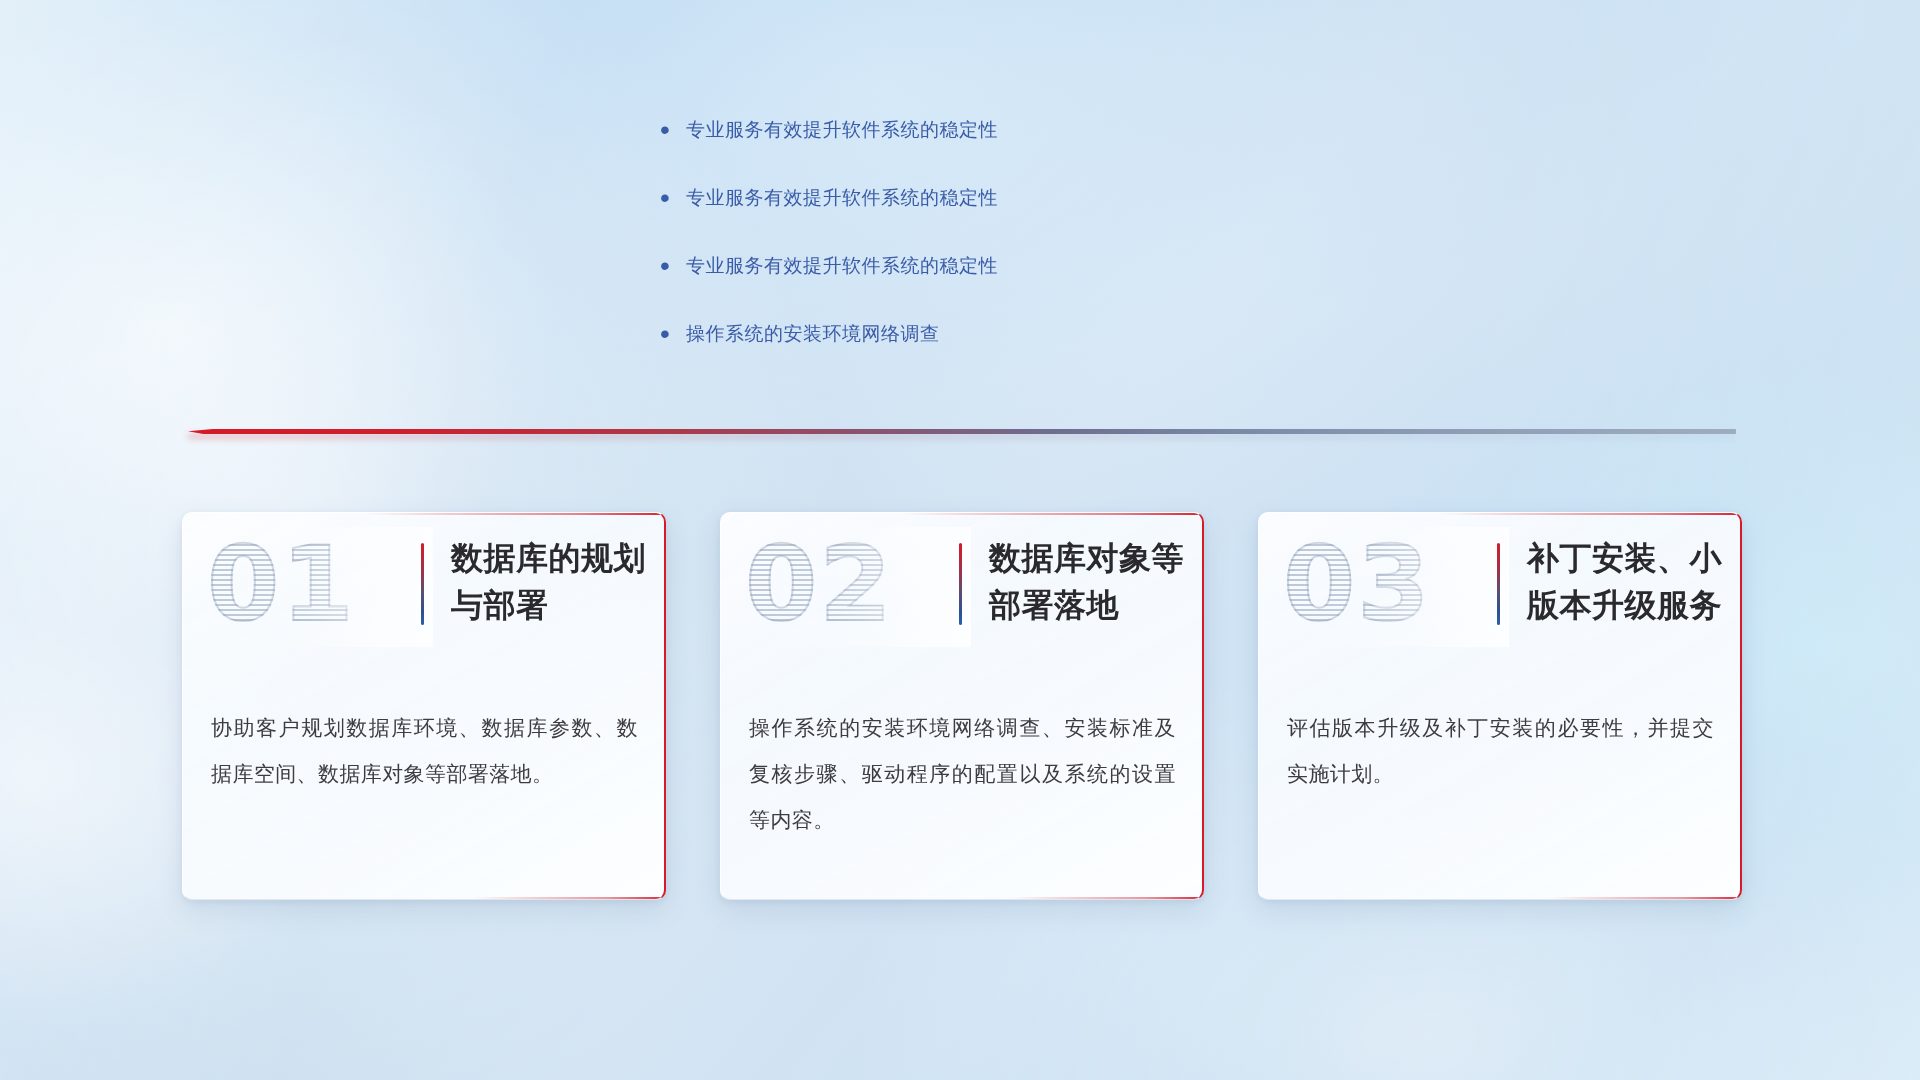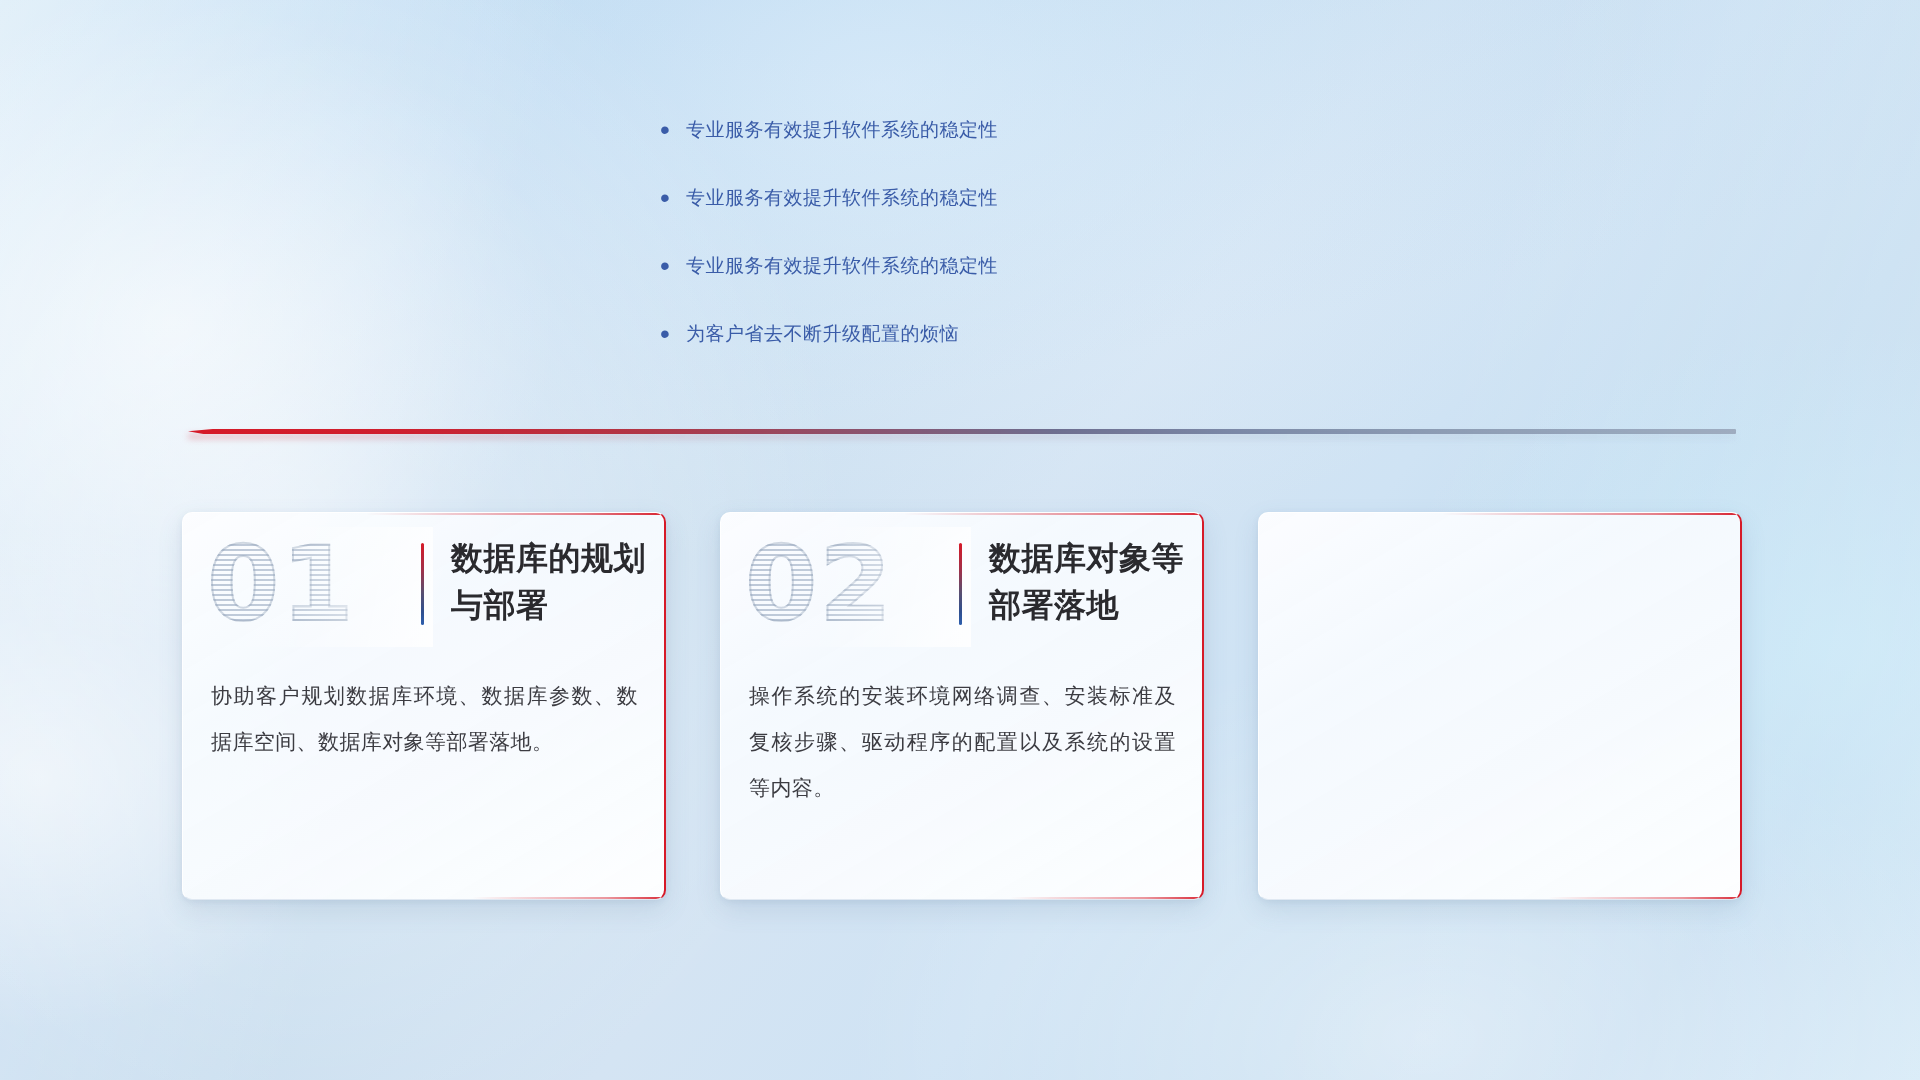--- a/index.html
+++ b/index.html
@@ -213,21 +213,21 @@
     width:200px;
     font-size:32px;
     line-height:47px;
     font-weight:700;
     color:#2a2a2e;
     letter-spacing:.5px;
   }
 
   .card-body{
     position:absolute;
-    left:28px; top:160px;
+    left:28px; top:192px;
     right:26px;
     font-size:21px;
     line-height:46px;
     color:#3c3c42;
     letter-spacing:.4px;
     text-align:justify;
   }
 </style>
 </head>
 <body>
@@ -246,21 +246,21 @@
       <span class="bullet-text">专业服务有效提升软件系统的稳定性</span>
     </div>
 
     <div class="bullet-row">
       <span class="bullet-dot">•</span>
       <span class="bullet-text">专业服务有效提升软件系统的稳定性</span>
     </div>
 
     <div class="bullet-row">
       <span class="bullet-dot">•</span>
-      <span class="bullet-text">为客户省去不断升级配置的烦恼</span>
+      <span class="bullet-text">操作系统的安装环境网络调查</span>
     </div>
 
   </div>
 
   <div class="divider-wrap">
     <div class="divider-main"></div>
     <div class="divider-glow"></div>
   </div>
 
   <div class="cards">
@@ -279,17 +279,24 @@
       <div class="card-head">
         <div class="card-num">02</div>
         <div class="card-num-mask"></div>
         <div class="card-rule"></div>
         <div class="card-title">数据库对象等部署落地</div>
       </div>
       <div class="card-body">操作系统的安装环境网络调查、安装标准及复核步骤、驱动程序的配置以及系统的设置等内容。</div>
     </div>
 
     <div class="card">
+      <div class="card-head">
+        <div class="card-num">03</div>
+        <div class="card-num-mask"></div>
+        <div class="card-rule"></div>
+        <div class="card-title">补丁安装、小版本升级服务</div>
+      </div>
+      <div class="card-body">评估版本升级及补丁安装的必要性，并提交实施计划。</div>
     </div>
 
   </div>
 
 </div>
 
 </body></html>

